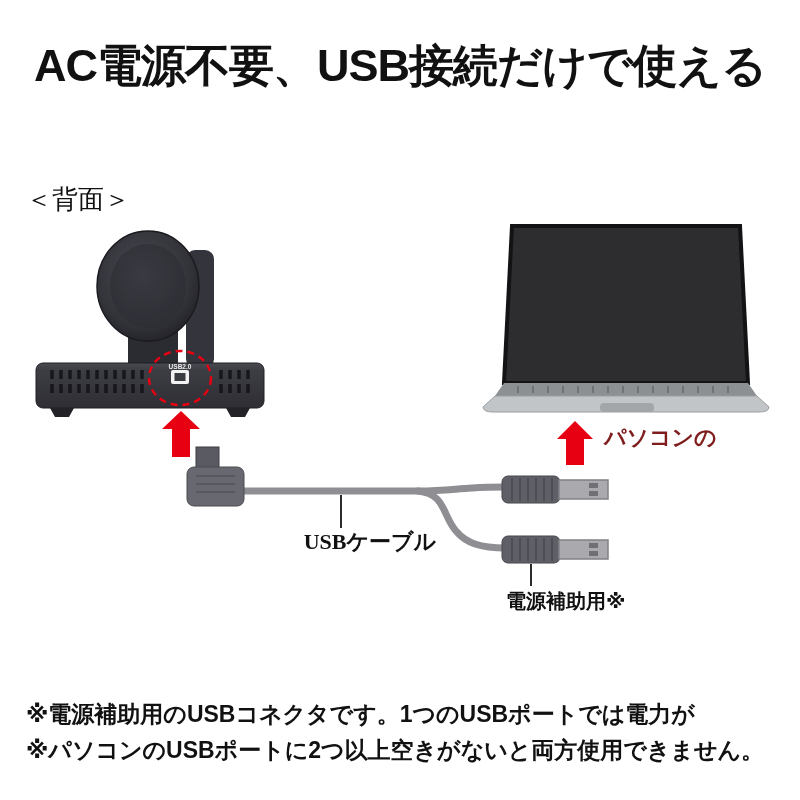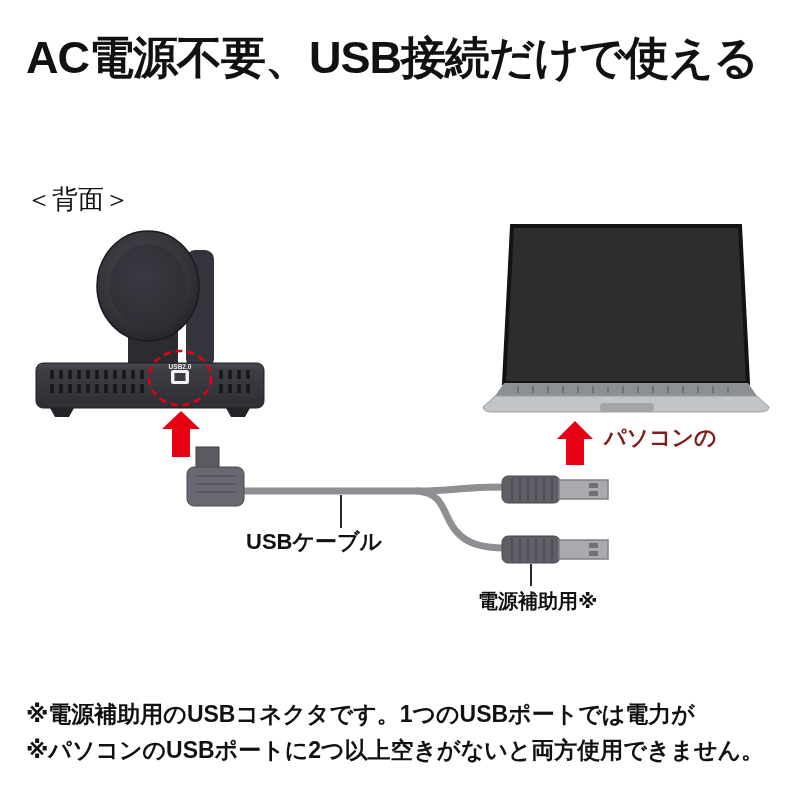--- a/index.html
+++ b/index.html
@@ -1,24 +1,24 @@
 <!DOCTYPE html>
 <html><head>
 <meta charset="utf-8">
 <style>
   html,body{margin:0;padding:0;}
   body{
     width:800px;height:800px;background:#ffffff;position:relative;overflow:hidden;
     font-family:"Liberation Sans","DejaVu Sans",sans-serif;color:#111;
   }
   .abs{position:absolute;}
-  .title{font-size:45px;font-weight:700;margin:0;letter-spacing:-1px;white-space:nowrap;}
+  .title{font-size:45px;font-weight:700;margin:8px;letter-spacing:-1px;white-space:nowrap;}
   .back-label{font-size:26px;font-weight:400;}
-  .cable-label{width:190px;text-align:left;font-size:22px;font-weight:700;line-height:28px;}
-  .aux-label{font-size:20px;font-weight:700;}
+  .cable-label{width:190px;text-align:right;font-size:22px;font-weight:700;line-height:28px;font-family:Liberation Serif, serif;}
+  .aux-label{font-size:20px;font-weight:700;margin-left:28px;}
   .pc-label{font-size:22px;font-weight:700;color:#7f1d1d;line-height:30px;white-space:nowrap;}
   .footnotes{font-size:23px;font-weight:700;line-height:36px;white-space:nowrap;}
 </style>
 </head>
 <body>
 
 <svg class="abs" style="left:0;top:0" width="800" height="800" viewBox="0 0 800 800">
   <defs>
     <radialGradient id="headGrad" cx="45%" cy="40%" r="65%">
       <stop offset="0%" stop-color="#4b4b54"></stop>

